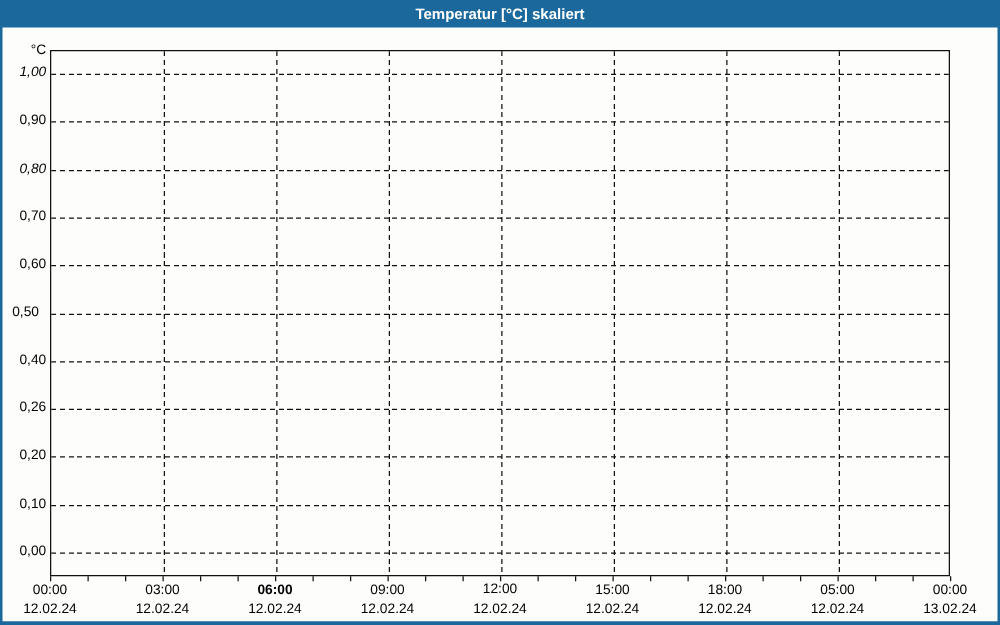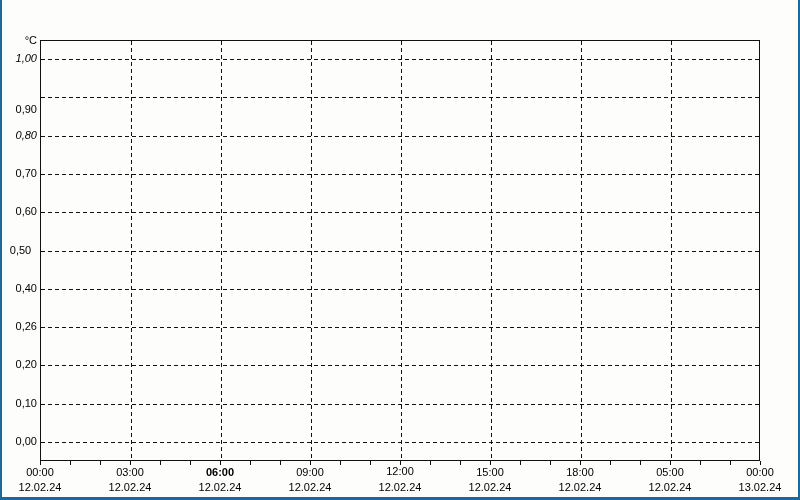--- a/index.html
+++ b/index.html
@@ -55,20 +55,23 @@
   }
   .tick {
     position: absolute; width: 1px; height: 4px;
     background: #111111;
   }
 </style>
 </head>
 <body>
 
 <div id="stage" style="background: rgb(253, 253, 252);">
+  <div id="titlebar" style="background: rgb(27, 105, 156); color: rgb(255, 255, 255);">
+    <span>Temperatur [°C] skaliert</span>
+  </div>
   <div id="yunit">°C</div>
   <div id="plot">
       <div class="hgrid" style="top: 18px;"></div>
       <div class="hgrid" style="top: 56px;"></div>
       <div class="hgrid" style="top: 95px;"></div>
       <div class="hgrid" style="top: 133px;"></div>
       <div class="hgrid" style="top: 171px;"></div>
       <div class="hgrid" style="top: 210px;"></div>
       <div class="hgrid" style="top: 248px;"></div>
       <div class="hgrid" style="top: 286px;"></div>
@@ -78,21 +81,21 @@
       <div class="vgrid" style="left: 90px;"></div>
       <div class="vgrid" style="left: 180px;"></div>
       <div class="vgrid" style="left: 270px;"></div>
       <div class="vgrid" style="left: 360px;"></div>
       <div class="vgrid" style="left: 450px;"></div>
       <div class="vgrid" style="left: 540px;"></div>
       <div class="vgrid" style="left: 630px;"></div>
     </div>
   <div id="border-frame" style="border-color: rgb(27, 105, 156);"></div>
 <div class="ylab" style="top: 52px; font-style: italic;">1,00</div>
-    <div class="ylab" style="top: 103px;">0,90</div>
+    <div class="ylab" style="top: 90px;">0,90</div>
     <div class="ylab" style="top: 129px; font-style: italic;">0,80</div>
     <div class="ylab" style="top: 167px;">0,70</div>
     <div class="ylab" style="top: 205px;">0,60</div>
     <div class="ylab" style="top: 244px; text-align: center;">0,50</div>
     <div class="ylab" style="top: 282px;">0,40</div>
     <div class="ylab" style="top: 320px;">0,26</div>
     <div class="ylab" style="top: 358px;">0,20</div>
     <div class="ylab" style="top: 397px;">0,10</div>
     <div class="ylab" style="top: 435px;">0,00</div>
     <div class="xtime" style="left: 4px; top: 466px;">00:00</div>

